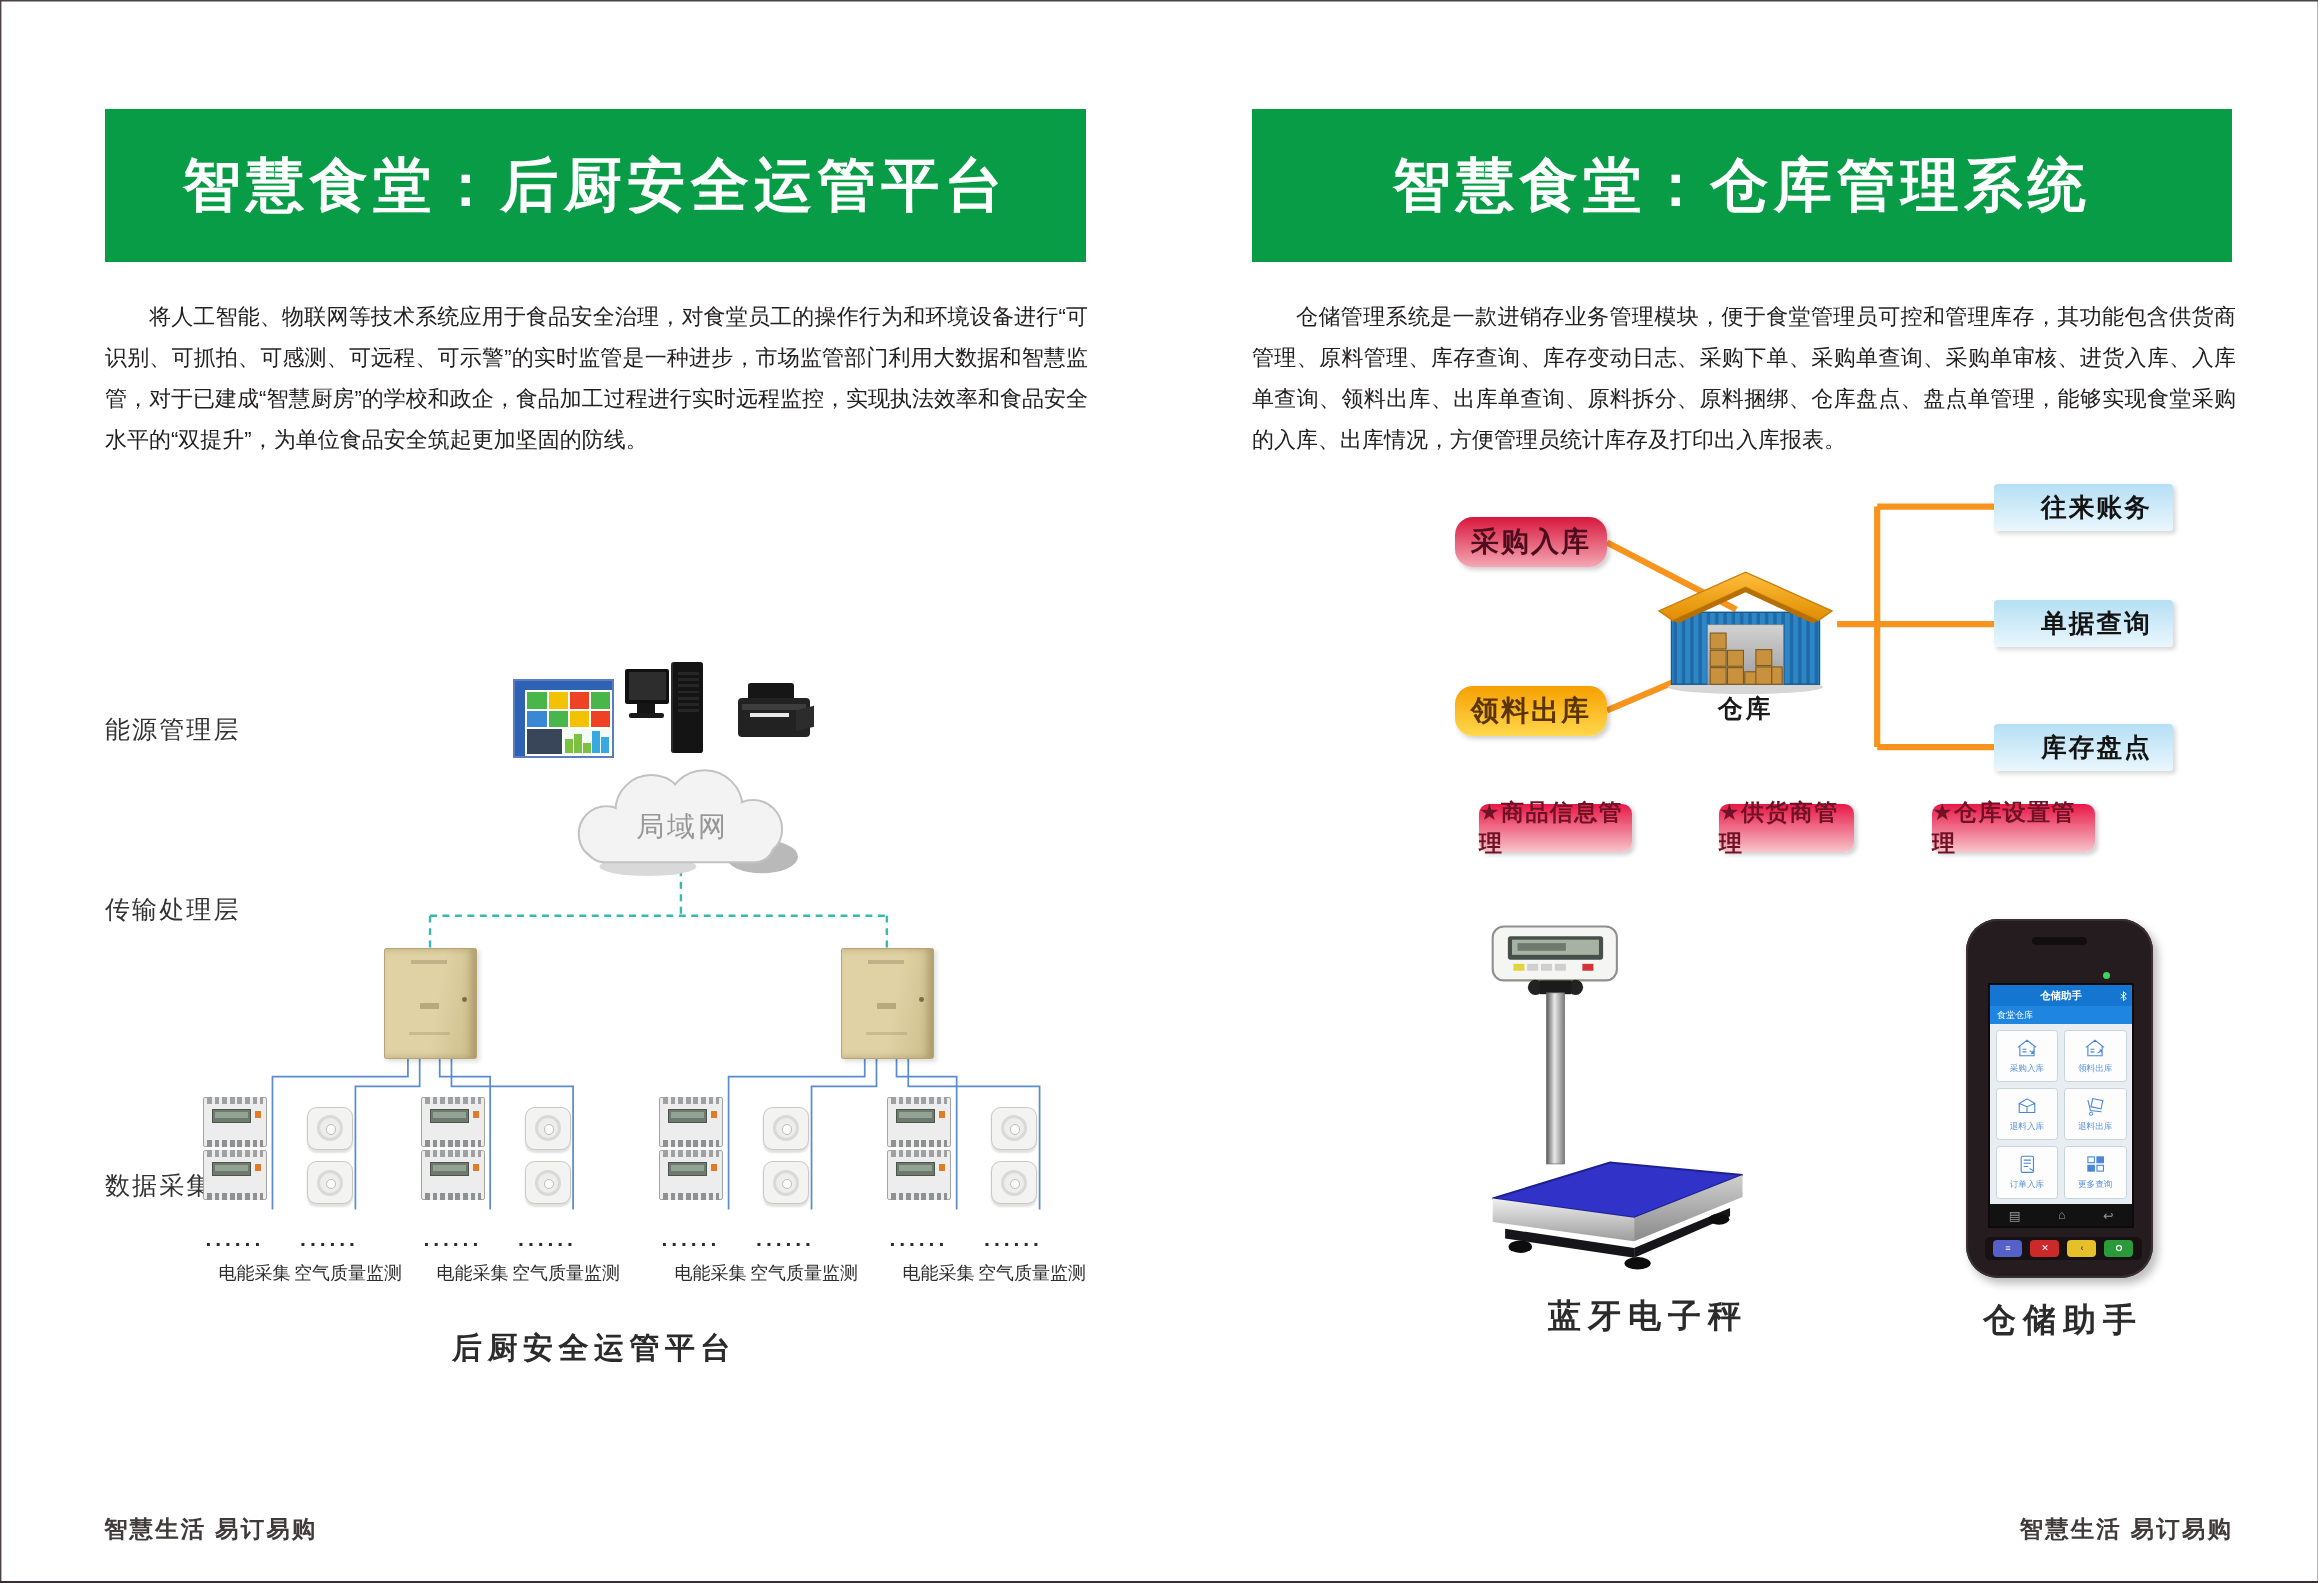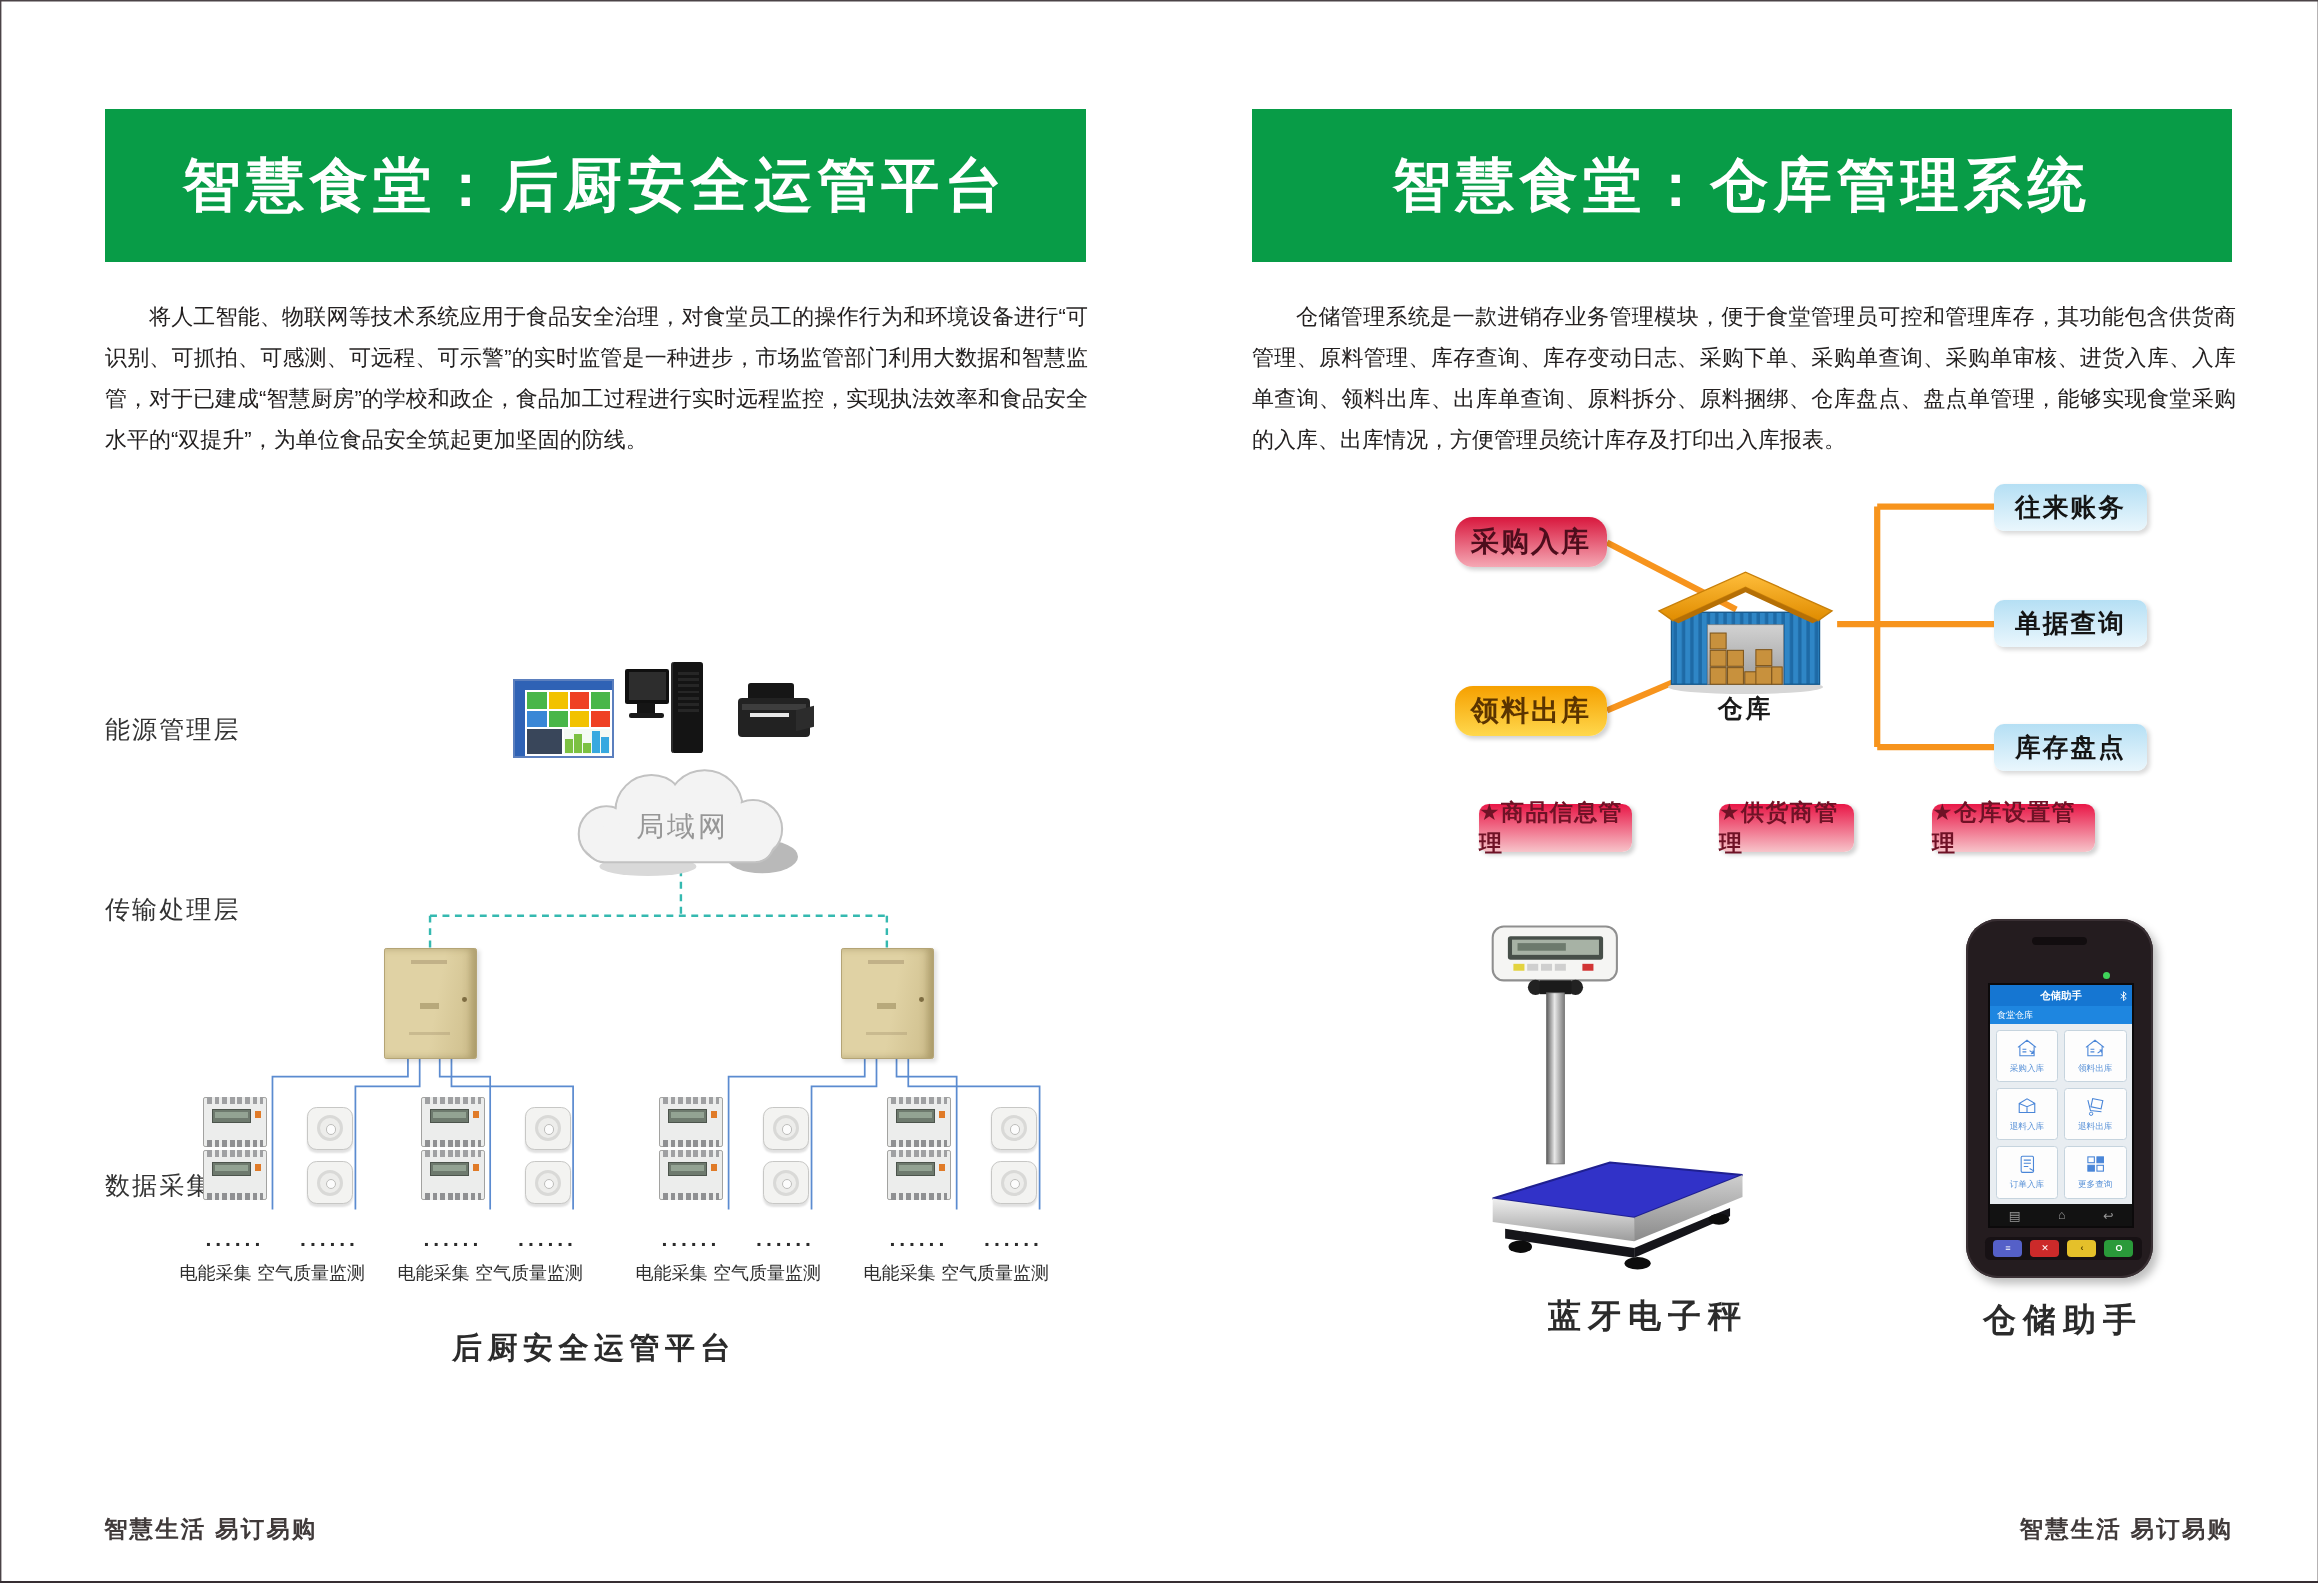--- a/index.html
+++ b/index.html
@@ -90,37 +90,37 @@
   .sensor::before{content:"";position:absolute;left:9px;top:7.6px;width:26px;height:26px;border-radius:50%;
           background:#ededeb;border:3.5px solid #d9d9d7;box-sizing:border-box;}
   .sensor::after{content:"";position:absolute;left:18px;top:16.6px;width:8.3px;height:8.3px;border-radius:50%;
           background:#fcfcfc;border:0.7px solid #bdbdbb;}
   .s1{top:9.7px;}
   .s2{top:64px;}
   .dots{position:absolute;top:135px;width:83px;text-align:center;font-size:21px;font-weight:bold;
         color:#2b2b2b;letter-spacing:2.8px;}
   .dm{left:-9.7px;}
   .ds{left:85px;}
-  .glabel{position:absolute;top:164px;font-size:18px;color:#2e2e2e;text-align:left;}
+  .glabel{position:absolute;top:164px;font-size:18px;color:#2e2e2e;text-align:right;}
   .gm{left:-23.5px;width:111px;}
   .gs{left:54px;width:145px;}
 
   .caption{position:absolute;z-index:2;font-weight:bold;color:#2b2b2b;text-align:center;}
   .caption-left{left:207px;top:1328px;width:774px;font-size:30px;letter-spacing:5.5px;}
 
   
   .pill{position:absolute;width:152px;height:50px;z-index:2;border-radius:18px;
         display:flex;align-items:center;justify-content:center;font-size:28px;font-weight:bold;
         letter-spacing:2.1px;box-shadow:2.1px 2.8px 4.1px rgba(0,0,0,.18);}
   .pill-red{left:1455px;top:517px;background:linear-gradient(#d8173d,#f5a8b4);color:#4d0d1c;}
   .pill-orange{left:1455px;top:686px;background:linear-gradient(#f6a000,#ffd84d);color:#5b3400;}
-  .infobox{position:absolute;left:1994px;width:153px;height:47px;z-index:2;border-radius:10px;
+  .infobox{position:absolute;left:1994px;width:153px;height:47px;z-index:2;border-radius:4px;
         background:linear-gradient(#b5dff4,#eaf7fd);display:flex;align-items:center;justify-content:center;
         font-size:25.6px;font-weight:bold;color:#141414;letter-spacing:2.1px;
-        box-shadow:2.1px 2.8px 4.1px rgba(0,0,0,.15);}
+        box-shadow:2.1px 2.8px 4.1px rgba(0,0,0,.15);padding-left:26px;}
   .warehouse{position:absolute;left:1652px;top:568px;width:187px;height:128px;z-index:2;}
   .wh-label{position:absolute;left:1652px;top:692px;width:187px;z-index:2;text-align:center;
         font-size:25px;font-weight:600;color:#1a1a1a;letter-spacing:2.8px;}
 
   .feature{position:absolute;top:804px;height:48px;z-index:2;border-radius:9.7px;
         background:linear-gradient(#e91747,#f7c4ca);display:flex;align-items:center;justify-content:center;
         font-size:23px;font-weight:bold;color:#6f1226;letter-spacing:1.4px;
         box-shadow:2.1px 2.8px 4.1px rgba(0,0,0,.18);}
   .f1{left:1479px;width:153px;}
   .f2{left:1719px;width:135px;}

